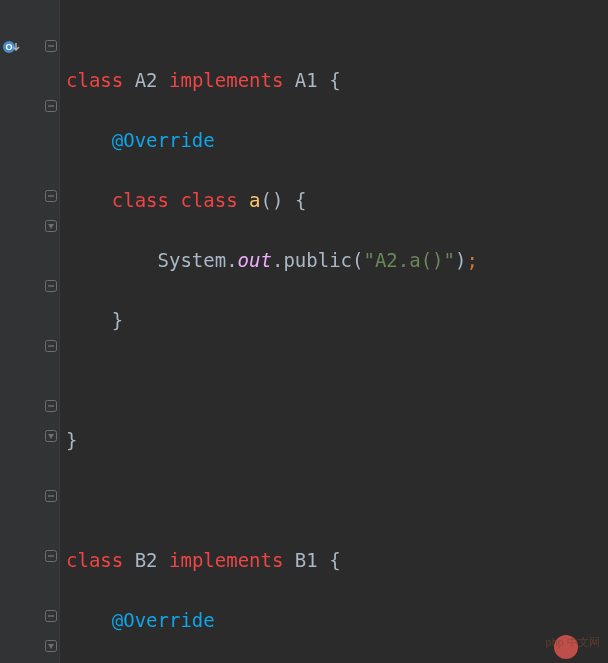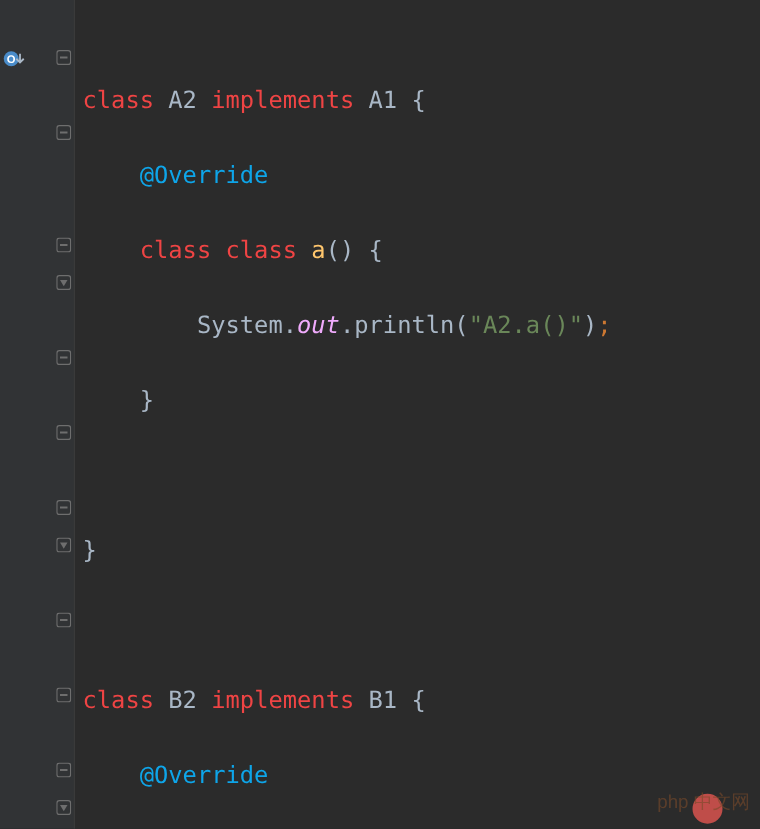--- a/index.html
+++ b/index.html
@@ -56,21 +56,21 @@
   .field { color: #f0abfc; font-style: italic; }
   .str { color: #6a8759; }
   .punct { color: #a9b7c6; }
   .semi { color: #cc7832; }
   .paren { color: #a9b7c6; }
   .line { display: block; height: 30px; }
   .watermark {
     position: absolute;
     right: 8px;
     bottom: 6px;
-    font-size: 15px;
+    font-size: 11px;
     color: #7a4a2a;
     opacity: 0.6;
     font-family: sans-serif;
   }
   .badge {
     position: absolute;
     right: 30px;
     bottom: 4px;
     width: 24px;
     height: 24px;
@@ -163,21 +163,21 @@
           <path d="M3 4 L9 4 L6 9 Z" fill="#6e6e6e"></path>
         </svg>
       </div>
   </div>
 </div>
 
 <div class="code">
 <span class="line"><span class="kw">class</span> <span class="cls">A2</span> <span class="kw">implements</span> <span class="cls">A1</span> <span class="punct">{</span></span>
 <span class="line">    <span class="ann">@Override</span></span>
 <span class="line">    <span class="kw">class</span> <span class="kw">class</span> <span class="method">a</span><span class="paren">()</span> <span class="punct">{</span></span>
-<span class="line">        <span class="cls">System</span><span class="punct">.</span><span class="field">out</span><span class="punct">.</span><span class="cls">println</span><span class="paren">(</span><span class="str">"A2.a()"</span><span class="paren">)</span><span class="semi">;</span></span>
+<span class="line">        <span class="cls">System</span><span class="punct">.</span><span class="field">out</span><span class="punct">.</span><span class="cls">public</span><span class="paren">(</span><span class="str">"A2.a()"</span><span class="paren">)</span><span class="semi">;</span></span>
 <span class="line">    <span class="punct">}</span></span>
 <span class="line"></span>
 <span class="line"><span class="punct">}</span></span>
 <span class="line"></span>
 <span class="line"><span class="kw">class</span> <span class="cls">B2</span> <span class="kw">implements</span> <span class="cls">B1</span> <span class="punct">{</span></span>
 <span class="line">    <span class="ann">@Override</span></span>
 
 
 
 

